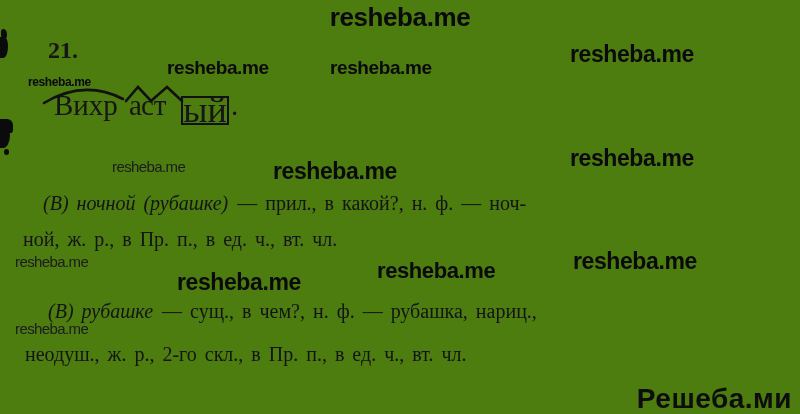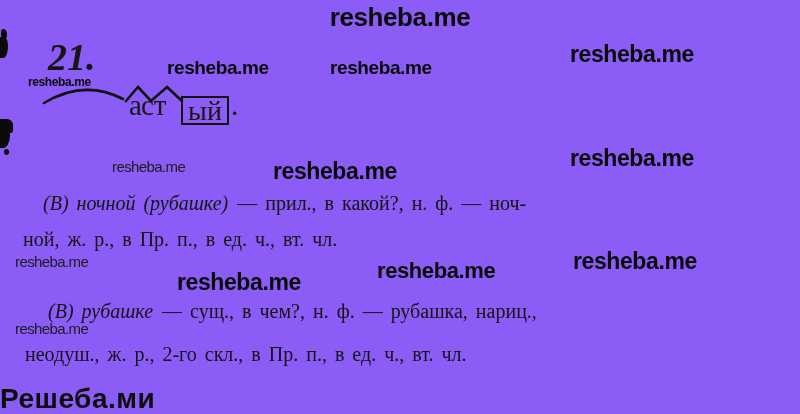--- a/index.html
+++ b/index.html
@@ -1,17 +1,17 @@
 <!DOCTYPE html>
 <html><head>
 <meta charset="utf-8">
 <style>
   html,body{margin:0;padding:0;background:#e8e8e8;}
   .page{
-    position:relative;width:800px;height:414px;background:#8b5cf6;
+    position:relative;width:800px;height:414px;background:#4d7c0f;
     overflow:hidden;color:#161616;
     font-family:"Liberation Serif","DejaVu Serif",serif;
   }
   
   .artifact{position:absolute;background:#0b0b0b;}
   
   .wm{
     position:absolute;white-space:nowrap;color:#0a0a0a;
     font-family:"Liberation Sans","DejaVu Sans",sans-serif;
     font-weight:bold;letter-spacing:-0.4px;line-height:1;
@@ -26,47 +26,47 @@
   .wm7 {left:273px;top:160px;font-size:23px;}
   .wm8 {left:570px;top:147px;font-size:23px;}
   .wm9 {left:15px; top:254px;font-size:15px;}
   .wm10{left:177px;top:271px;font-size:23px;}
   .wm11{left:377px;top:260px;font-size:22px;}
   .wm12{left:573px;top:250px;font-size:23px;}
   .wm13{left:15px; top:321px;font-size:15px;}
   
   .ex-num{
     position:absolute;left:48px;top:38px;
-    font-weight:bold;font-size:38px;line-height:1;font-style:italic;
+    font-weight:bold;font-size:24px;line-height:1;
   }
   
   .word{position:absolute;left:35px;top:82px;width:215px;height:48px;}
   .word .letters{position:absolute;font-size:29px;line-height:1;white-space:nowrap;}
   .w-root{left:19px;top:9px;}
   .w-suf1{left:94px;top:9px;}
   .w-suf2{left:106px;top:9px;}
   .w-end{
     position:absolute;left:146px;top:14px;width:44px;height:25px;
-    border:2px solid #111;font-size:28px;line-height:25px;text-align:center;
+    border:2px solid #111;font-size:36px;line-height:25px;text-align:center;
   }
   .w-dot{left:196px;top:9px;}
   .word svg{position:absolute;left:0;top:0;pointer-events:none;}
   
   .tline{
     position:absolute;white-space:nowrap;font-size:20px;line-height:1.15;
     word-spacing:3px;color:#141414;margin-top:17px;
   }
   .it{font-style:italic;margin-right:9px;}
   .p1l1{left:43px;top:175px;}
   .p1l2{left:23px;top:211px;}
   .p2l1{left:48px;top:283px;}
   .p2l2{left:25px;top:326px;}
   
   .footer{
-    position:absolute;left:0;right:0;top:383px;text-align:left;
+    position:absolute;left:0;right:8px;top:383px;text-align:right;
     font-family:"Liberation Sans","DejaVu Sans",sans-serif;
     font-weight:bold;font-size:28px;letter-spacing:0.5px;color:#0d0d0d;
   }
 </style>
 </head>
 <body>
 
 <div class="page">
 
   <div class="artifact" style="left:1px;top:29px;width:6px;height:10px;border-radius:40% 60% 50% 50%;"></div>
@@ -85,20 +85,21 @@
   <div class="wm wm8">resheba.me</div>
   <div class="wm wm-light wm9">resheba.me</div>
   <div class="wm wm10">resheba.me</div>
   <div class="wm wm11">resheba.me</div>
   <div class="wm wm12">resheba.me</div>
   <div class="wm wm-light wm13">resheba.me</div>
 
   <div class="ex-num">21.</div>
 
   <div class="word">
+    <span class="letters w-root">Вихр</span>
     <span class="letters w-suf1">а</span>
     <span class="letters w-suf2">ст</span>
     <span class="w-end">ый</span>
     <span class="letters w-dot">.</span>
     <svg width="215" height="48" viewBox="0 0 215 48">
       <path d="M9,21 Q49,-3 88,17" fill="none" stroke="#111" stroke-width="2.6" stroke-linecap="round"></path>
       <path d="M91,19 L103,5 L116,19 L132,5 L147,19" fill="none" stroke="#111" stroke-width="2.6" stroke-linecap="round" stroke-linejoin="miter"></path>
     </svg>
   </div>
 

